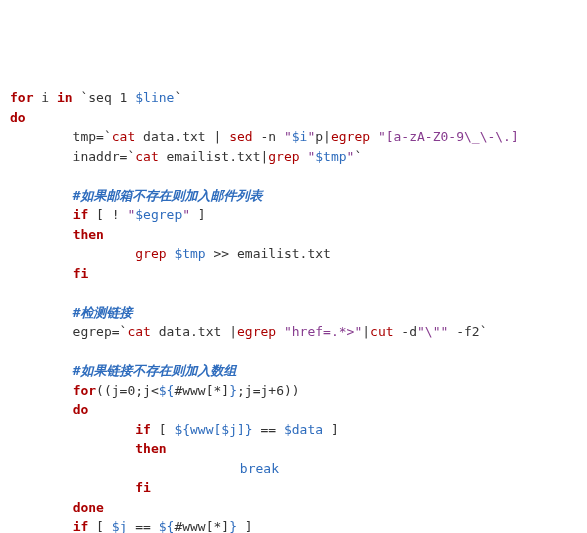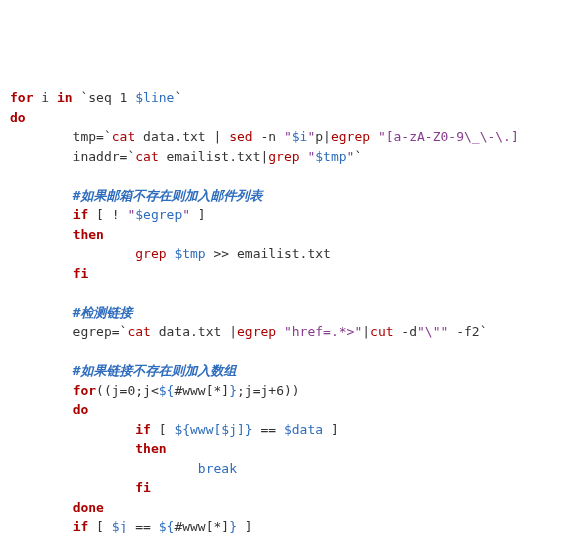--- a/index.html
+++ b/index.html
@@ -12,21 +12,21 @@
     color: #333333;
     white-space: pre;
     overflow-x: auto;
   }
   .kw { color: #aa0000; font-weight: bold; }
   .cmd { color: #aa0000; font-weight: normal; }
   .var { color: #2e6cbd; }
   .str { color: #873c8f; }
   .cmt { color: #2e6cbd; font-weight: bold; font-style: italic; }
   .op { color: #333333; }
-  .brk { color: #2e6cbd; }
+  .brk { color: #2e6cbd; margin-left: 42px; }
 </style>
 </head>
 <body>
 
 
 
 <div id="code"><span class="kw">for</span><span class="op"> i </span><span class="kw">in</span><span class="op"> `seq 1 </span><span class="var">$line</span><span class="op">`</span>
 <span class="kw">do</span>
 <span class="op">        tmp=`</span><span class="cmd">cat</span><span class="op"> data.txt | </span><span class="cmd">sed</span><span class="op"> -n </span><span class="str">"</span><span class="var">$i</span><span class="str">"</span><span class="op">p|</span><span class="cmd">egrep</span><span class="op"> </span><span class="str">"[a-zA-Z0-9\_\-\.]</span>
 <span class="op">        inaddr=`</span><span class="cmd">cat</span><span class="op"> emailist.txt|</span><span class="cmd">grep</span><span class="op"> </span><span class="str">"</span><span class="var">$tmp</span><span class="str">"</span><span class="op">`</span>

